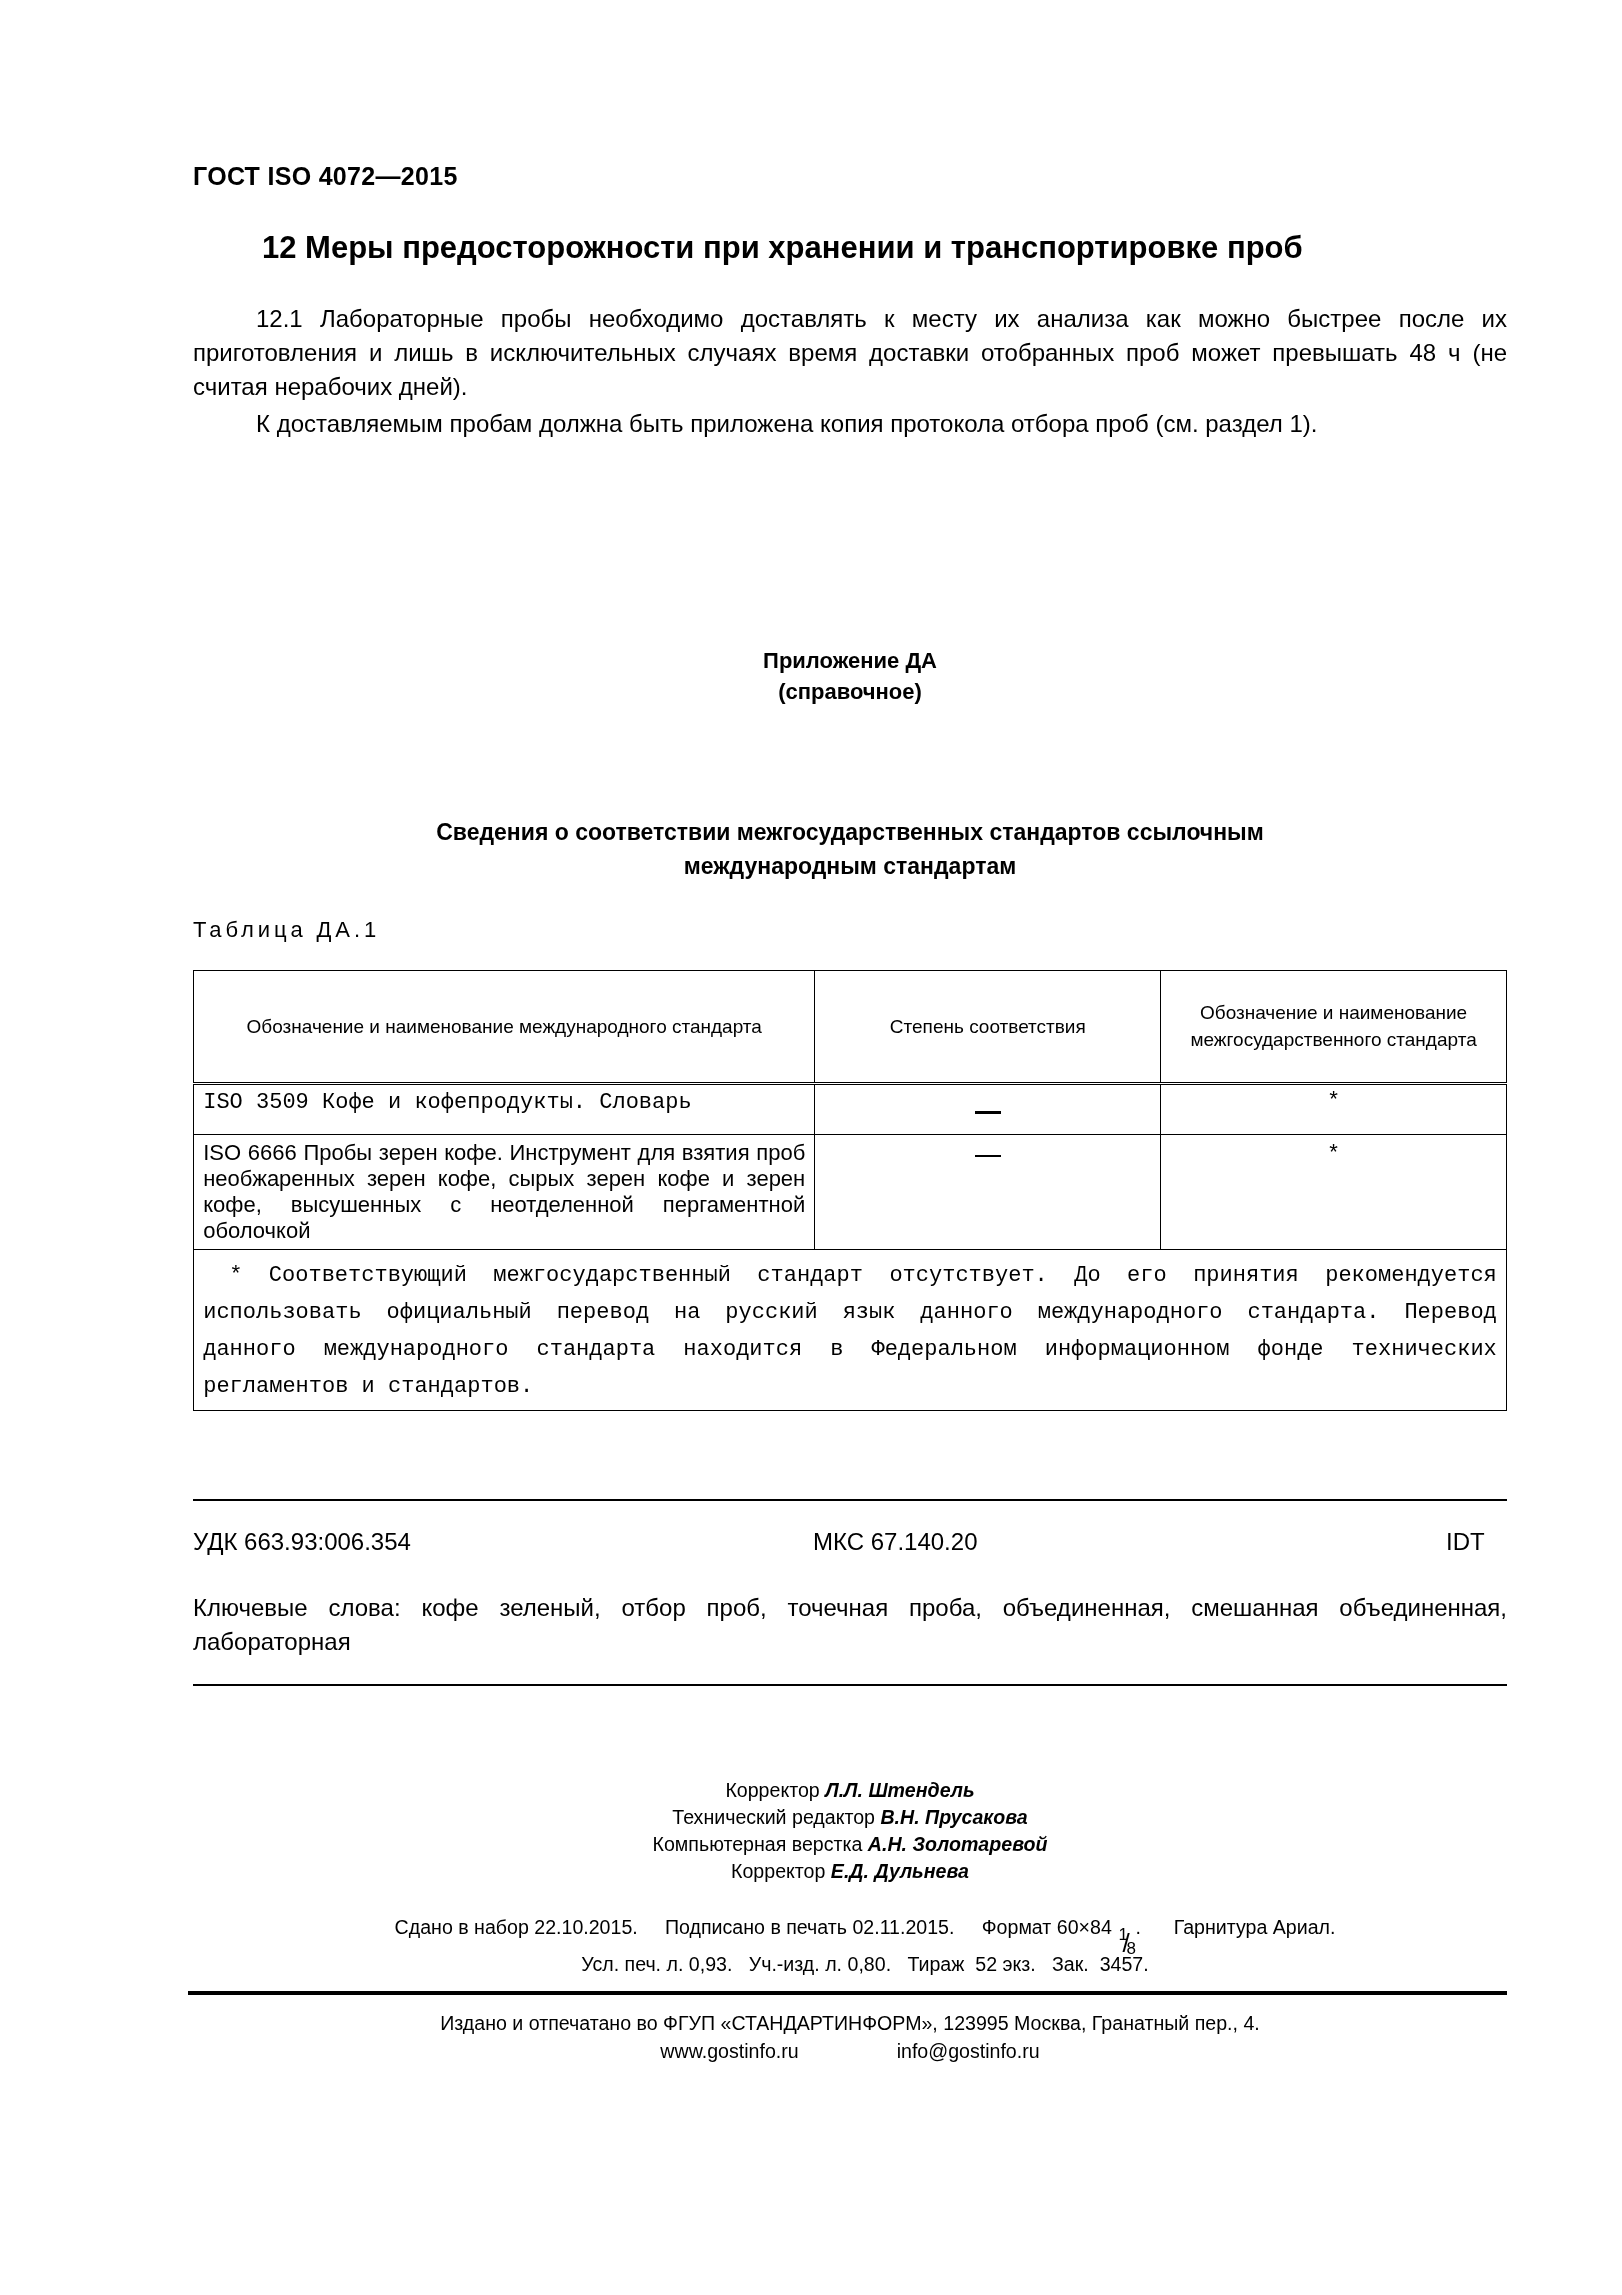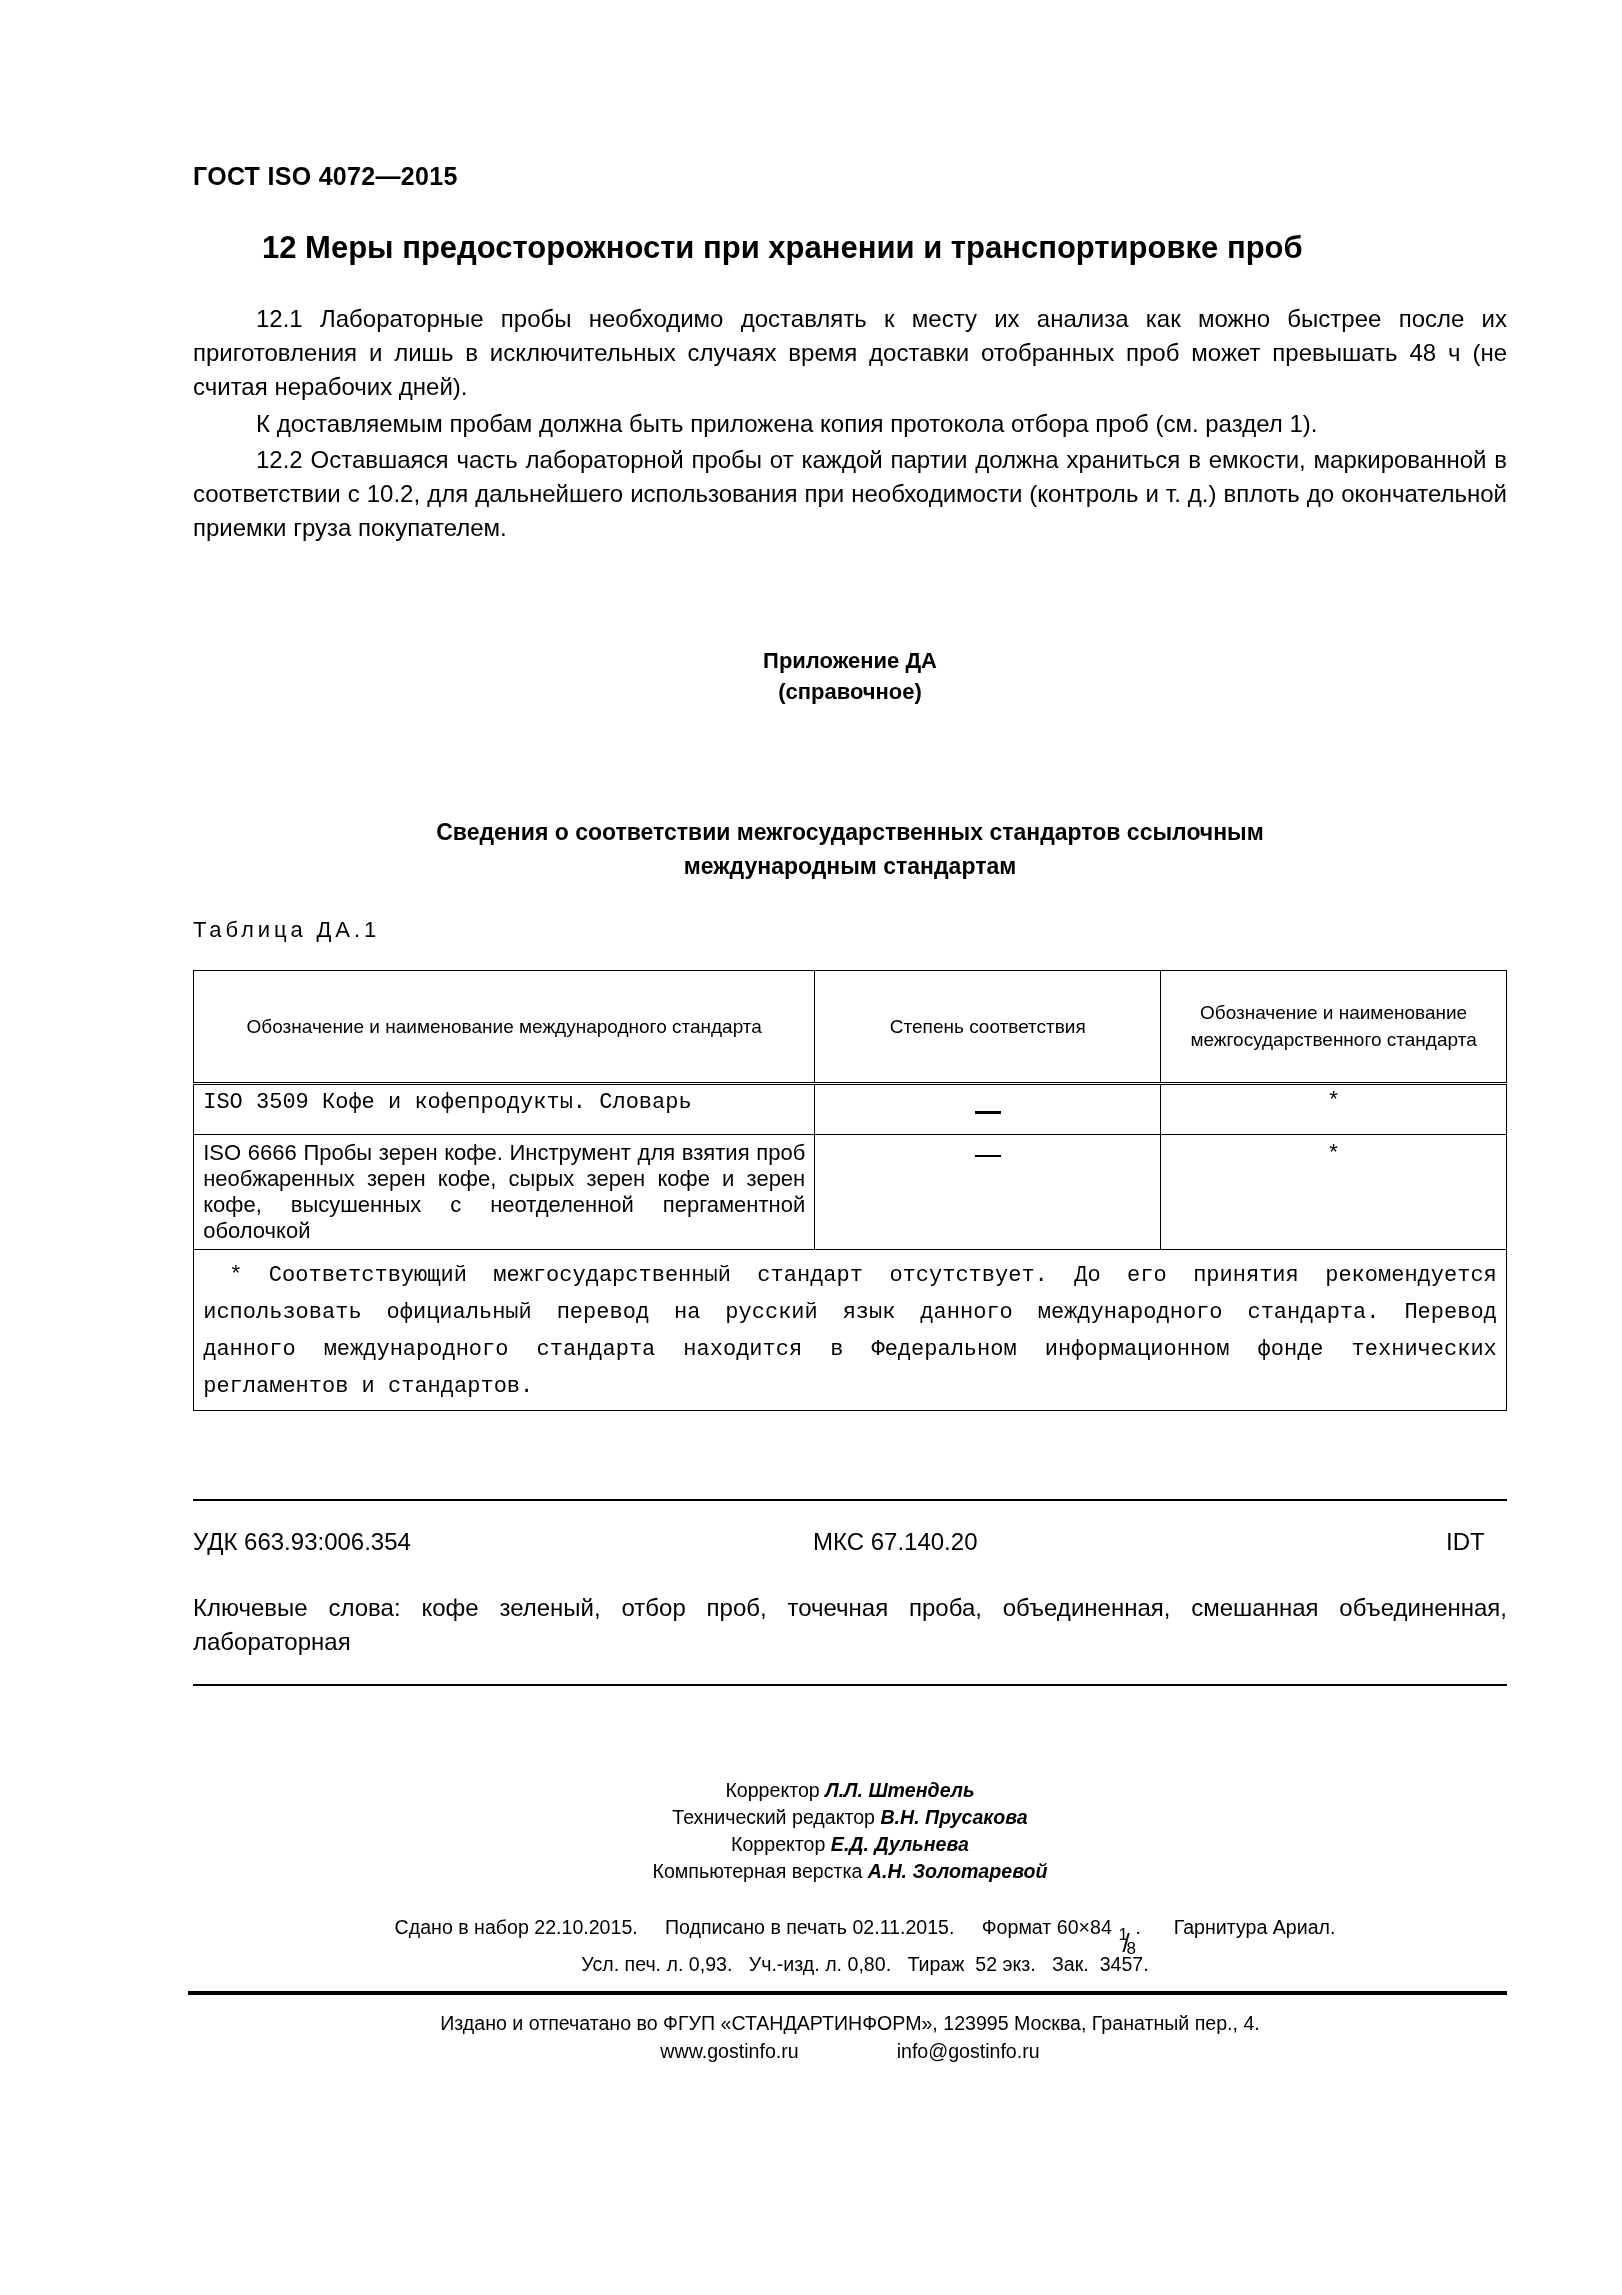--- a/index.html
+++ b/index.html
@@ -39,21 +39,20 @@
 </head>
 <body>
 
 <div class="abs doc-code">ГОСТ  ISO 4072—2015</div>
 
 <div class="abs section-title">12  Меры предосторожности при хранении и транспортировке проб</div>
 
 <div class="abs body-text" style="top:302px;">
   <p class="para">12.1  Лабораторные пробы необходимо доставлять к месту их анализа как можно быстрее после их приготовления и лишь в исключительных случаях время доставки отобранных проб может превышать 48 ч (не считая нерабочих дней).</p>
   <p class="para" style="margin-top:2.6px;">К доставляемым пробам должна быть приложена копия протокола отбора проб (см. раздел  1).</p>
-  <p class="para" style="margin-top:2.6px;">12.2  Оставшаяся часть лабораторной пробы от каждой партии должна храниться в емкости, маркированной в соответствии с 10.2, для дальнейшего использования при необходимости (контроль и т. д.) вплоть до окончательной приемки груза покупателем.</p>
 </div>
 
 <div class="abs center-block annex">
   <div>Приложение ДА</div>
   <div>(справочное)</div>
 </div>
 
 <div class="abs center-block annex-title">
   <div>Сведения о соответствии межгосударственных стандартов ссылочным</div>
   <div>международным стандартам</div>
@@ -99,22 +98,22 @@
   <span style="left:1253px;">IDT</span>
 </div>
 
 <div class="abs keywords">Ключевые слова: кофе зеленый, отбор проб, точечная проба, объединенная, смешанная объединенная, лабораторная</div>
 
 <div class="rule" style="left:193px; top:1684px; width:1314px; height:2px;"></div>
 
 <div class="abs credits">
   <div><span>Корректор </span> <i>Л.Л. Штендель</i></div>
   <div><span>Технический редактор </span><i>В.Н. Прусакова</i></div>
+  <div><span>Компьютерная верстка </span><i>А.Н. Золотаревой</i></div>
   <div><span>Корректор </span><i>Е.Д. Дульнева</i></div>
-  <div><span>Компьютерная верстка </span><i>А.Н. Золотаревой</i></div>
 </div>
 
 <div class="abs print-info" style="top:1916px;">
   <span>Сдано в набор 22.10.2015.</span>&nbsp;&nbsp;&nbsp;&nbsp;
   <span>Подписано в печать 02.11.2015.</span>&nbsp;&nbsp;&nbsp;&nbsp;
   <span>Формат 60×84</span>
   <span class="frac"><span class="n">1</span><span class="s">/</span><span class="d">8</span></span>.&nbsp;&nbsp;&nbsp;&nbsp;&nbsp;
   <span>Гарнитура Ариал.</span>
 </div>
 

